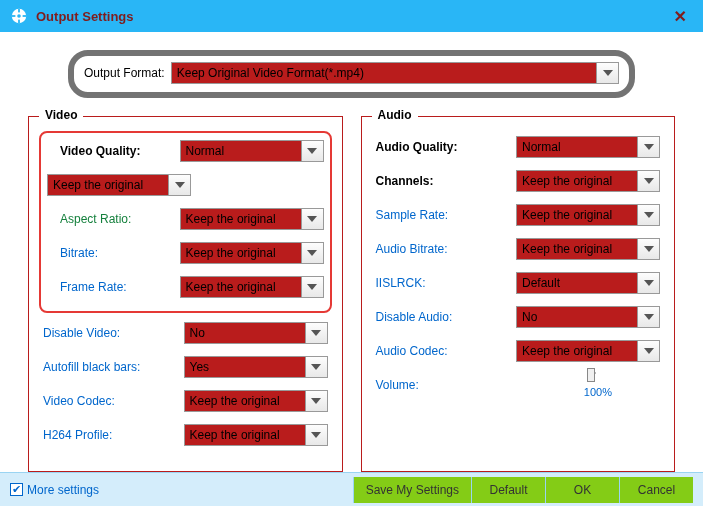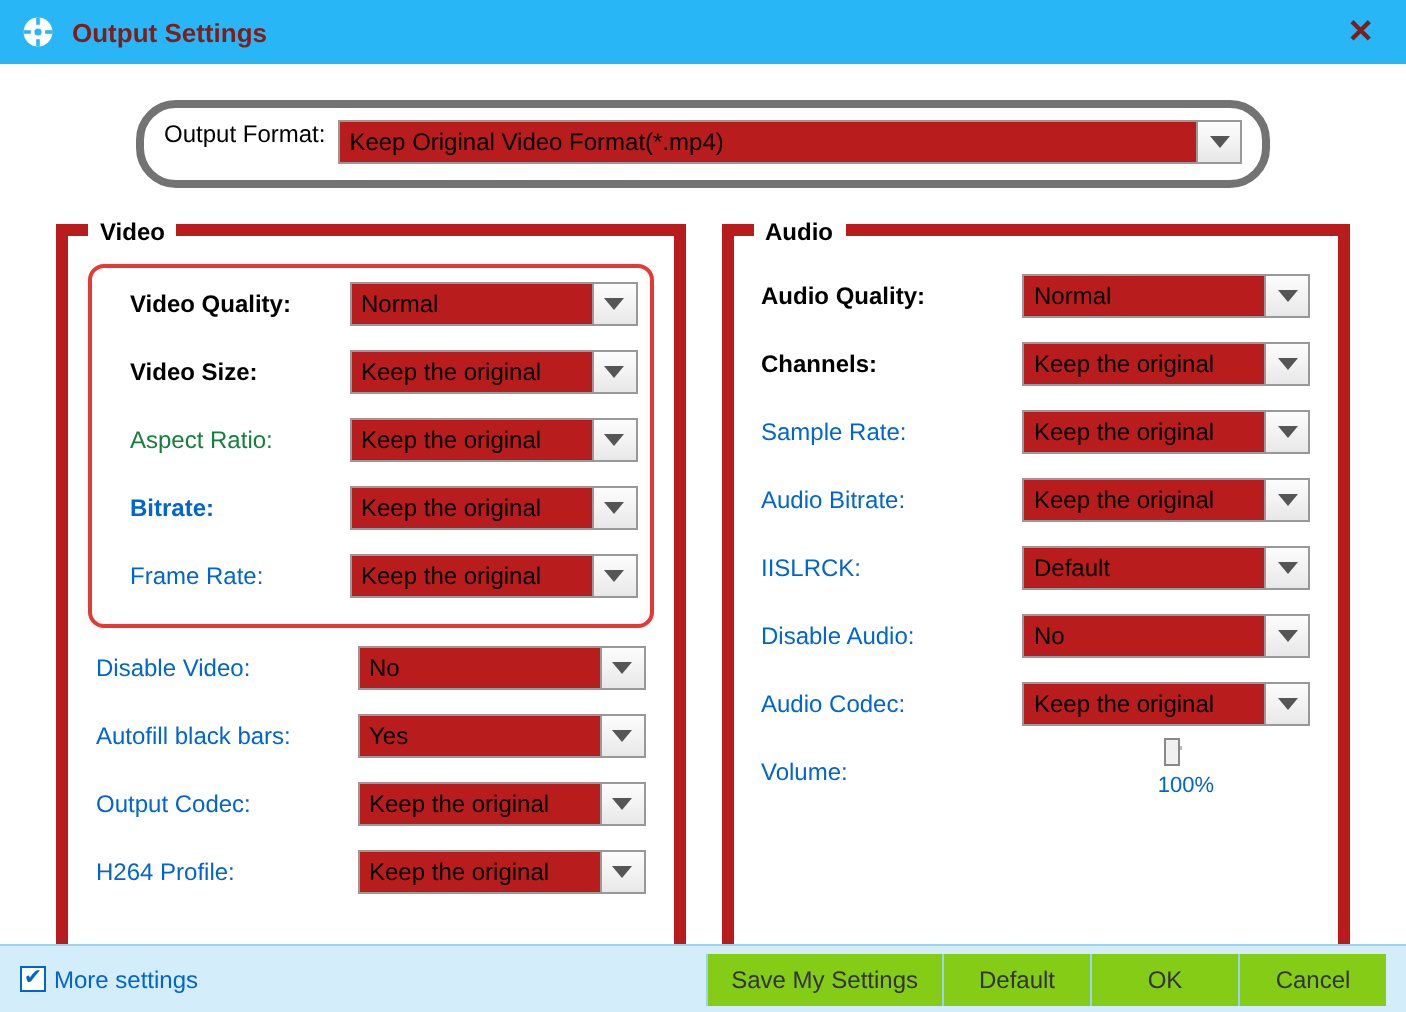--- a/index.html
+++ b/index.html
@@ -21,42 +21,42 @@
   display: flex; align-items: center; justify-content: center;
 }
 .titlebar .spacer { flex: 1; }
 .titlebar .close { font-size: 16px; cursor: pointer; padding: 0 6px; }
 
 .body-wrap {
   padding: 18px 28px 8px 28px;
 }
 
 .format-row {
-  border: 4px solid #737373;
+  border: 6px solid #737373;
   border-radius: 20px;
   padding: 6px 10px 8px 10px;
   display: flex;
-  align-items: flex-start;
+  align-items: center;
   margin: 0 40px 18px 40px;
 }
 .format-row .lbl {
   font-size: 12px;
   color: #000;
   margin-right: 6px;
   white-space: nowrap;
 }
 .format-row .dd { flex: 1; }
 
 .panels {
   display: flex;
   gap: 18px;
 }
 .panel {
   flex: 1;
-  border: 6px solid #b91c1c;
+  border: 1px solid #b91c1c;
   position: relative;
   padding: 18px 14px 14px 14px;
 }
 .panel .legend {
   position: absolute;
   top: -9px;
   left: 10px;
   background: #fff;
   padding: 0 6px;
   font-size: 12px;
@@ -228,21 +228,20 @@
           <div class="rcontrol dd">
             <div class="dd-field">Normal</div>
             <div class="dd-btn">
                 <svg viewBox="0 0 10 6">
                   <path d="M0 0 L5 6 L10 0 Z" fill="#555"></path>
                 </svg>
               </div>
           </div>
         </div>
         <div class="row">
-          <div class="rlabel">Video Size:</div>
           <div class="rcontrol dd">
             <div class="dd-field">Keep the original</div>
             <div class="dd-btn">
                 <svg viewBox="0 0 10 6">
                   <path d="M0 0 L5 6 L10 0 Z" fill="#555"></path>
                 </svg>
               </div>
           </div>
         </div>
         <div class="row">
@@ -250,21 +249,21 @@
           <div class="rcontrol dd">
             <div class="dd-field">Keep the original</div>
             <div class="dd-btn">
                 <svg viewBox="0 0 10 6">
                   <path d="M0 0 L5 6 L10 0 Z" fill="#555"></path>
                 </svg>
               </div>
           </div>
         </div>
         <div class="row">
-          <div class="rlabel" style="font-weight:bold;color:#0066cc">Bitrate:</div>
+          <div class="rlabel" style="font-weight:normal;color:#0066cc">Bitrate:</div>
           <div class="rcontrol dd">
             <div class="dd-field">Keep the original</div>
             <div class="dd-btn">
                 <svg viewBox="0 0 10 6">
                   <path d="M0 0 L5 6 L10 0 Z" fill="#555"></path>
                 </svg>
               </div>
           </div>
         </div>
         <div class="row">
@@ -296,21 +295,21 @@
         <div class="rcontrol dd">
           <div class="dd-field">Yes</div>
           <div class="dd-btn">
               <svg viewBox="0 0 10 6">
                 <path d="M0 0 L5 6 L10 0 Z" fill="#555"></path>
               </svg>
             </div>
         </div>
       </div>
       <div class="row">
-        <div class="rlabel">Output Codec:</div>
+        <div class="rlabel">Video Codec:</div>
         <div class="rcontrol dd">
           <div class="dd-field">Keep the original</div>
           <div class="dd-btn">
               <svg viewBox="0 0 10 6">
                 <path d="M0 0 L5 6 L10 0 Z" fill="#555"></path>
               </svg>
             </div>
         </div>
       </div>
       <div class="row">

